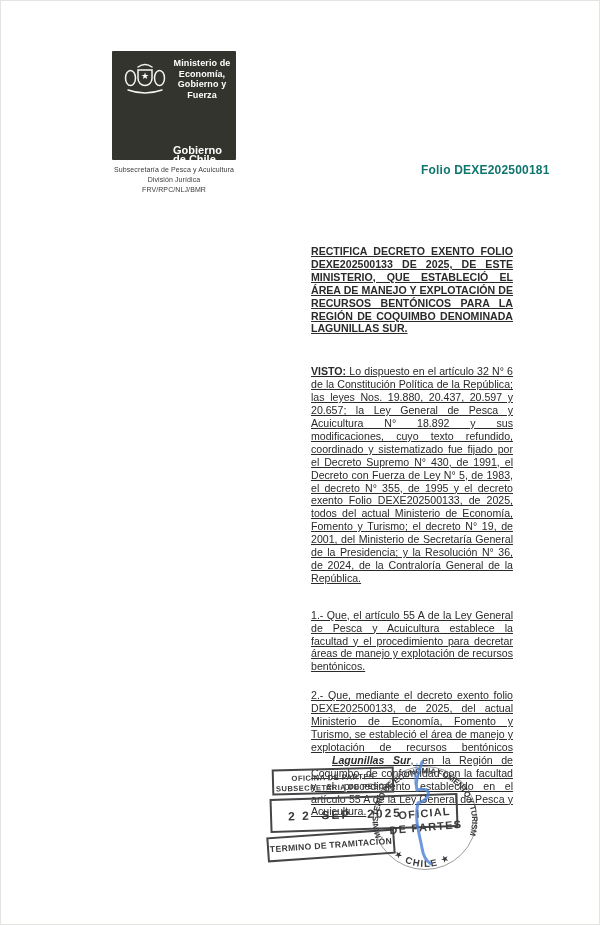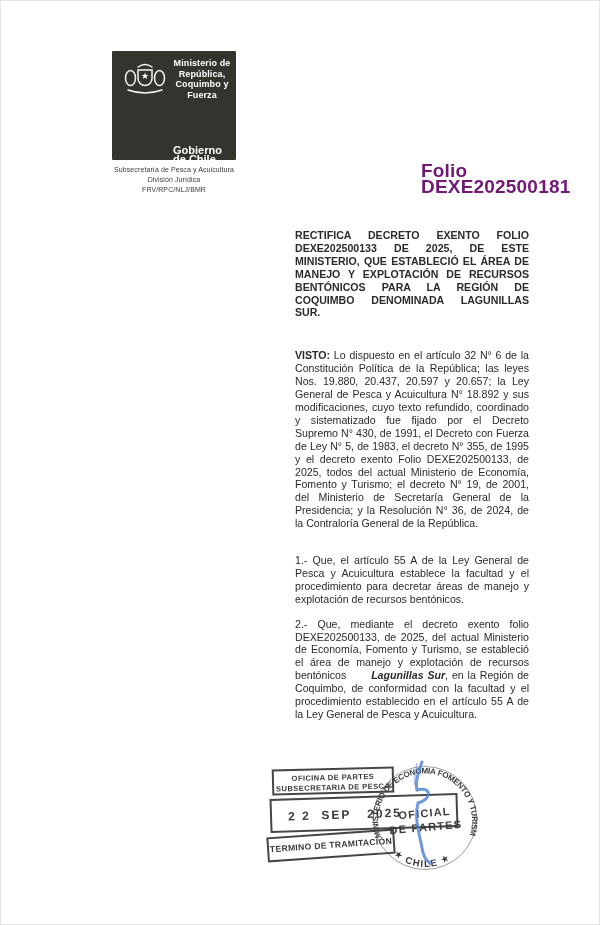--- a/index.html
+++ b/index.html
@@ -31,31 +31,31 @@
   }
   
   .dept{
     position:absolute;left:94px;top:165px;width:160px;text-align:center;
     font-size:7px;line-height:10px;color:#3a3a3a;letter-spacing:.1px;
   }
   .dept span{display:block;}
   
   .folio{
     position:absolute;left:421px;top:163px;
-    font-weight:bold;font-size:19px;line-height:15.5px;color:#701a75;
+    font-weight:bold;font-size:12px;line-height:15.5px;color:#0f766e;
     letter-spacing:.2px;
   }
   .folio span{display:block;}
   
   .col{
     position:absolute;left:295px;top:229px;width:234px;
     font-size:10.6px;line-height:12.9px;color:#2a2a2a;
     text-align:justify;
   }
-  .col p{margin:0;}
+  .col p{margin:16px;text-decoration:underline;}
   .p-title{font-weight:bold;}
   .p-visto{margin-top:30px !important;}
   .p-considerando{margin-top:23px !important;font-weight:bold;}
   .p-c1{margin-top:24px !important;}
   .p-c2{margin-top:12px !important;}
   .b{font-weight:bold;}
   .bi{font-weight:bold;font-style:italic;padding-left:21px;}
   .rbox{
     position:absolute;border:2px solid #454547;background:transparent;
     box-sizing:border-box;text-align:center;color:#3a3a3c;
@@ -94,22 +94,22 @@
         <ellipse cx="8.5" cy="19" rx="5" ry="7.5"></ellipse>
         <ellipse cx="37.5" cy="19" rx="5" ry="7.5"></ellipse>
         <path d="M16 11 h14 v8.5 a7 7 0 0 1 -14 0 z"></path>
         <path d="M16 8 q7 -5 14 0"></path>
         <path d="M6 31 Q23 37 40 31"></path>
       </g>
       <text x="23" y="20" font-size="9" fill="#ffffff" text-anchor="middle">★</text>
     </svg>
     <div class="logo-lines">
       <span>Ministerio de</span>
-      <span>República,</span>
-      <span>Coquimbo y</span>
+      <span>Economía,</span>
+      <span>Gobierno y</span>
       <span>Fuerza</span>
     </div>
     <div class="gob">Gobierno de Chile</div>
   </div>
 
   <div class="dept">
     <span>Subsecretaría de Pesca y Acuicultura</span>
     <span>División Jurídica</span>
     <span>FRV/RPC/NLJ/BMR</span>
   </div>

